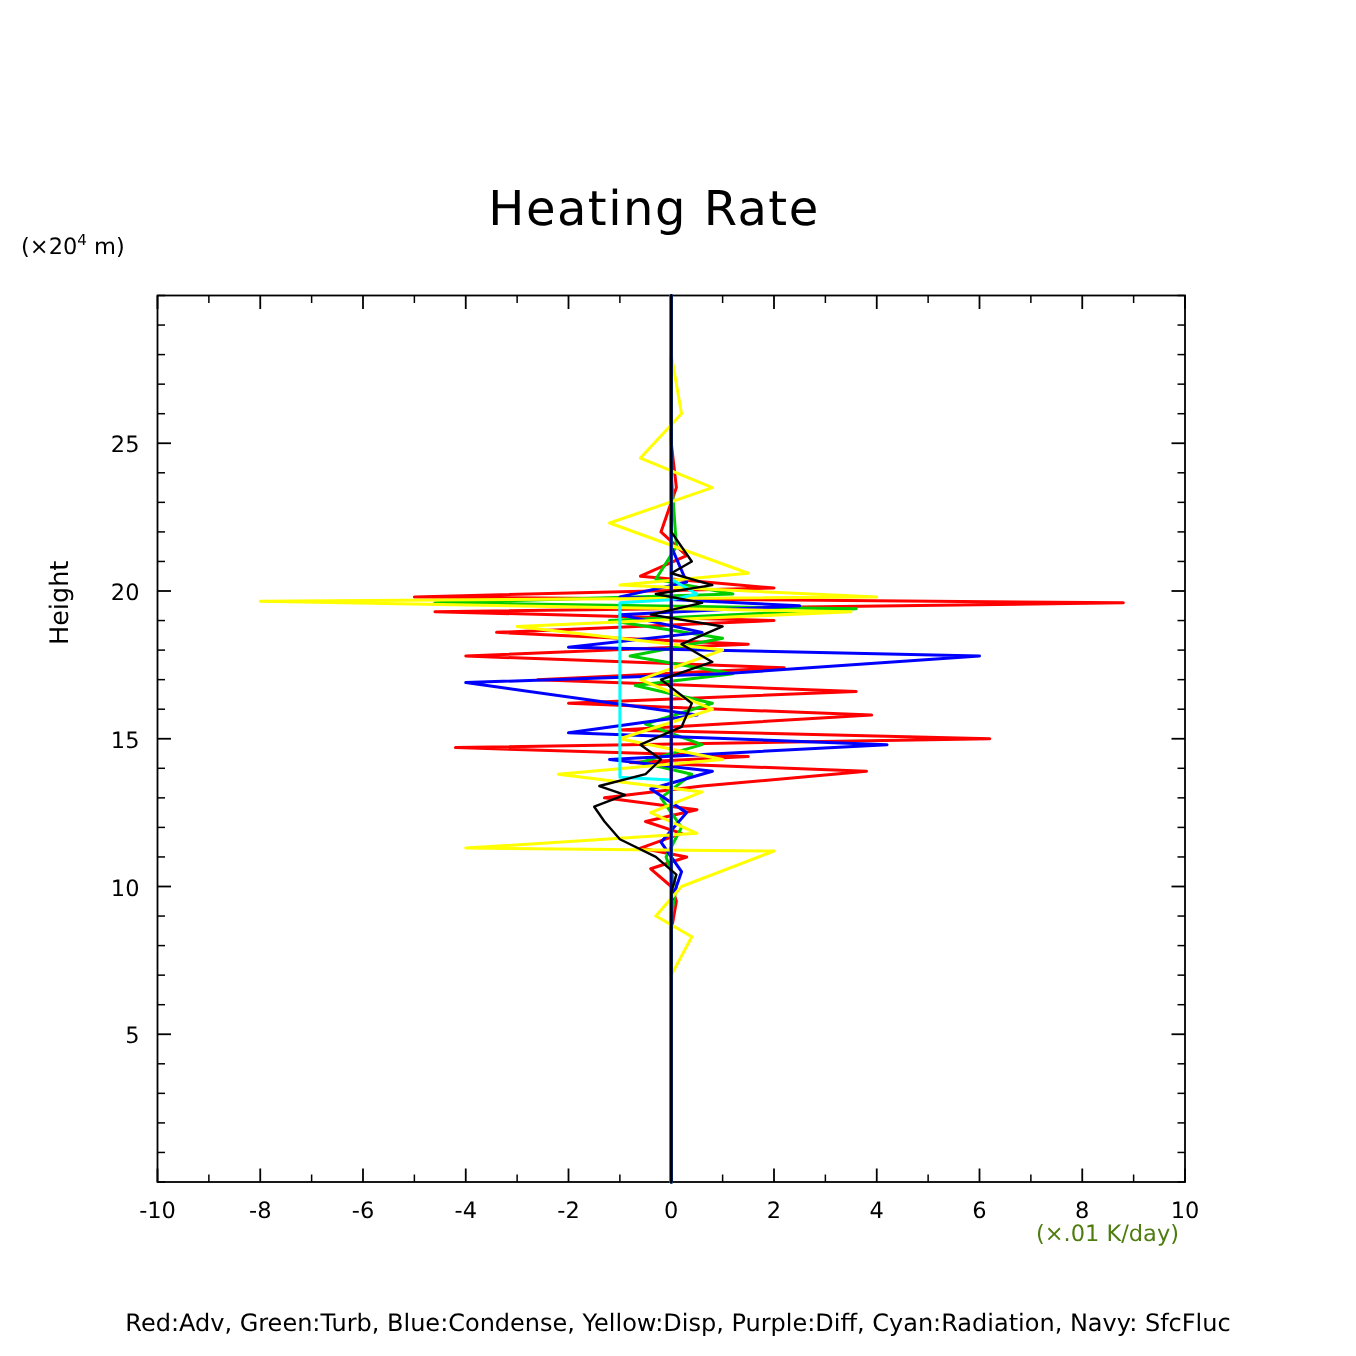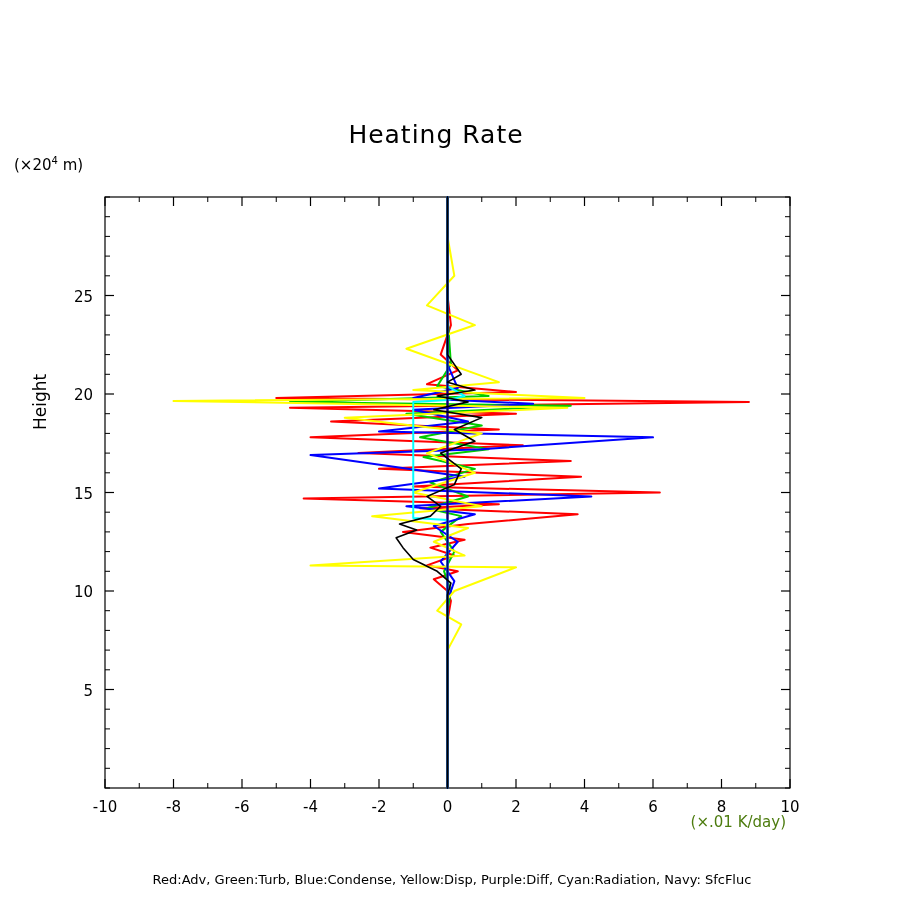--- a/index.html
+++ b/index.html
@@ -1,38 +1,38 @@
 <!DOCTYPE html>
 <html><head>
 <meta charset="utf-8">
 <style>
   html,body{margin:0;padding:0;background:#ffffff;}
   body{width:904px;height:904px;font-family:"DejaVu Sans",sans-serif;color:#000;}
   #root{position:relative;width:904px;height:904px;overflow:hidden;}
 
   .title{
     position:absolute;left:0;top:120px;width:872px;text-align:center;
-    font-size:25px;letter-spacing:1px;color:#000;
+    font-size:32px;letter-spacing:1px;color:#000;
   }
   .yunit{
     position:absolute;left:14px;top:155px;font-size:15px;color:#000;
   }
   .yunit sup{font-size:10px;}
   .xunit{
     position:absolute;left:0;top:813px;width:904px;text-align:right;
     padding-right:118px;box-sizing:border-box;font-size:15px;color:#4d7c0f;
   }
   .ylabel{
     position:absolute;left:30px;top:430px;font-size:17px;
     transform:rotate(-90deg);transform-origin:left top;color:#000;
     white-space:nowrap;
   }
   .legend{
     position:absolute;left:0;top:872px;width:904px;text-align:center;
-    font-size:13px;color:#000;
+    font-size:16px;color:#000;
   }
   #plot{position:absolute;left:0;top:0;}
   .tick-label{font-size:15px;fill:#000;font-family:"DejaVu Sans",sans-serif;}
 </style>
 </head>
 <body>
 
 <div id="root">
 
   <div class="title">Heating Rate</div>

